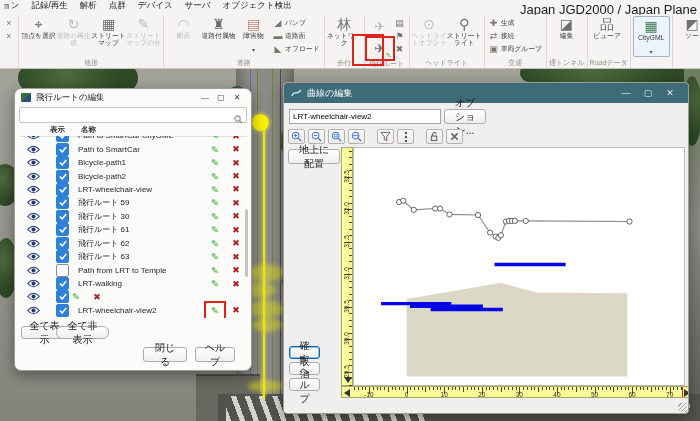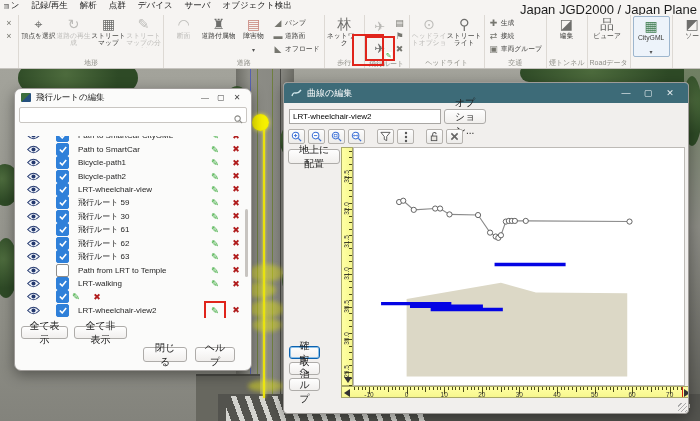--- a/index.html
+++ b/index.html
@@ -338,20 +338,24 @@
   </div>
   <div class="ld-search">
     <input placeholder="" style="">
     <span class="mag">
       <svg width="9" height="9" viewBox="0 0 10 10">
           <circle cx="4" cy="4" r="3" fill="none" stroke="#8a8a86" stroke-width="1.2"></circle>
           <line x1="6.3" y1="6.3" x2="9" y2="9" stroke="#8a8a86" stroke-width="1.2"></line>
         </svg>
     </span>
   </div>
+  <div class="ld-head">
+    <span style="left:31px;">表示</span>
+    <span style="left:62px;">名称</span>
+  </div>
   <div class="rows" id="route-rows">
       <div class="row" style="margin-top: -7px;">
         <span class="eye">
           <svg width="13" height="9" viewBox="0 0 20 13">
             <path d="M1 6.5 Q10 -3.5 19 6.5 Q10 16.5 1 6.5 Z" fill="#eef2f8" stroke="#23386e" stroke-width="1.7"></path>
             <circle cx="10" cy="6.5" r="3.1" fill="#23386e"></circle>
           </svg>
         </span>
         <span class="cb on">
           <svg width="8" height="7" viewBox="0 0 10 8">
@@ -561,21 +565,21 @@
             <path d="M1 4 L4 7 L9 1" stroke="#fff" stroke-width="2" fill="none"></path>
           </svg>
         </span>
         <span class="nm">LRT-wheelchair-view2</span>
         <span class="pencil hl">✎</span>
         <span class="del">✖</span>
       </div>
     </div>
   <div class="ld-scroll"></div>
   <button class="btn" style="left:6px;top:237px;width:47px;height:13px;">全て表示</button>
-  <button class="btn" style="left:59px;top:237px;width:53px;height:13px;">全て非表示</button>
+  <button class="btn" style="left:41px;top:237px;width:53px;height:13px;border-radius:6px;">全て非表示</button>
   <button class="btn" style="left:128px;top:258px;width:44px;height:15px;">閉じる</button>
   <button class="btn" style="left:180px;top:258px;width:40px;height:15px;">ヘルプ</button>
 </div>
 
 <div class="dlg right-dlg">
   <div class="rd-title">
     <svg width="11" height="10" viewBox="0 0 11 10" style="margin-right:5px;">
         <path d="M1 8 C3 1 5 9 10 2" fill="none" stroke="#cfe6ea" stroke-width="1.4"></path>
       </svg>
     <span>曲線の編集</span>

